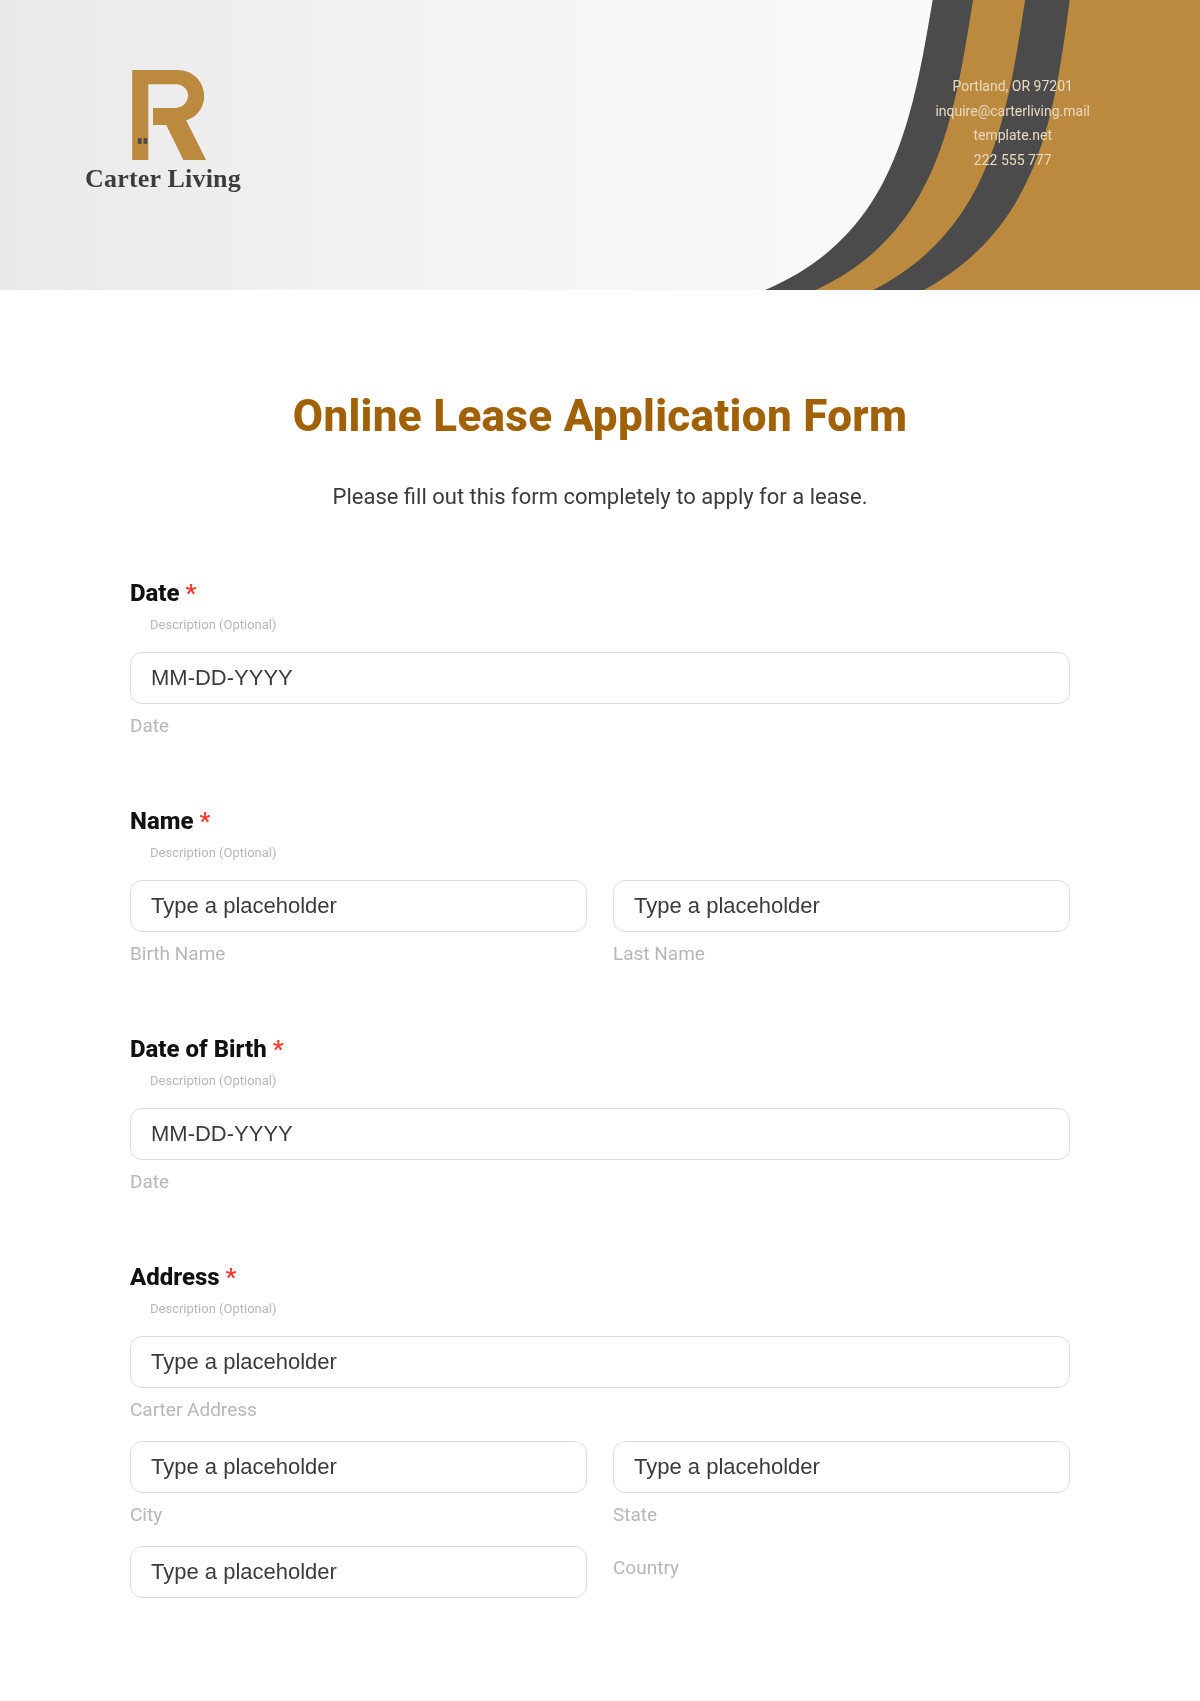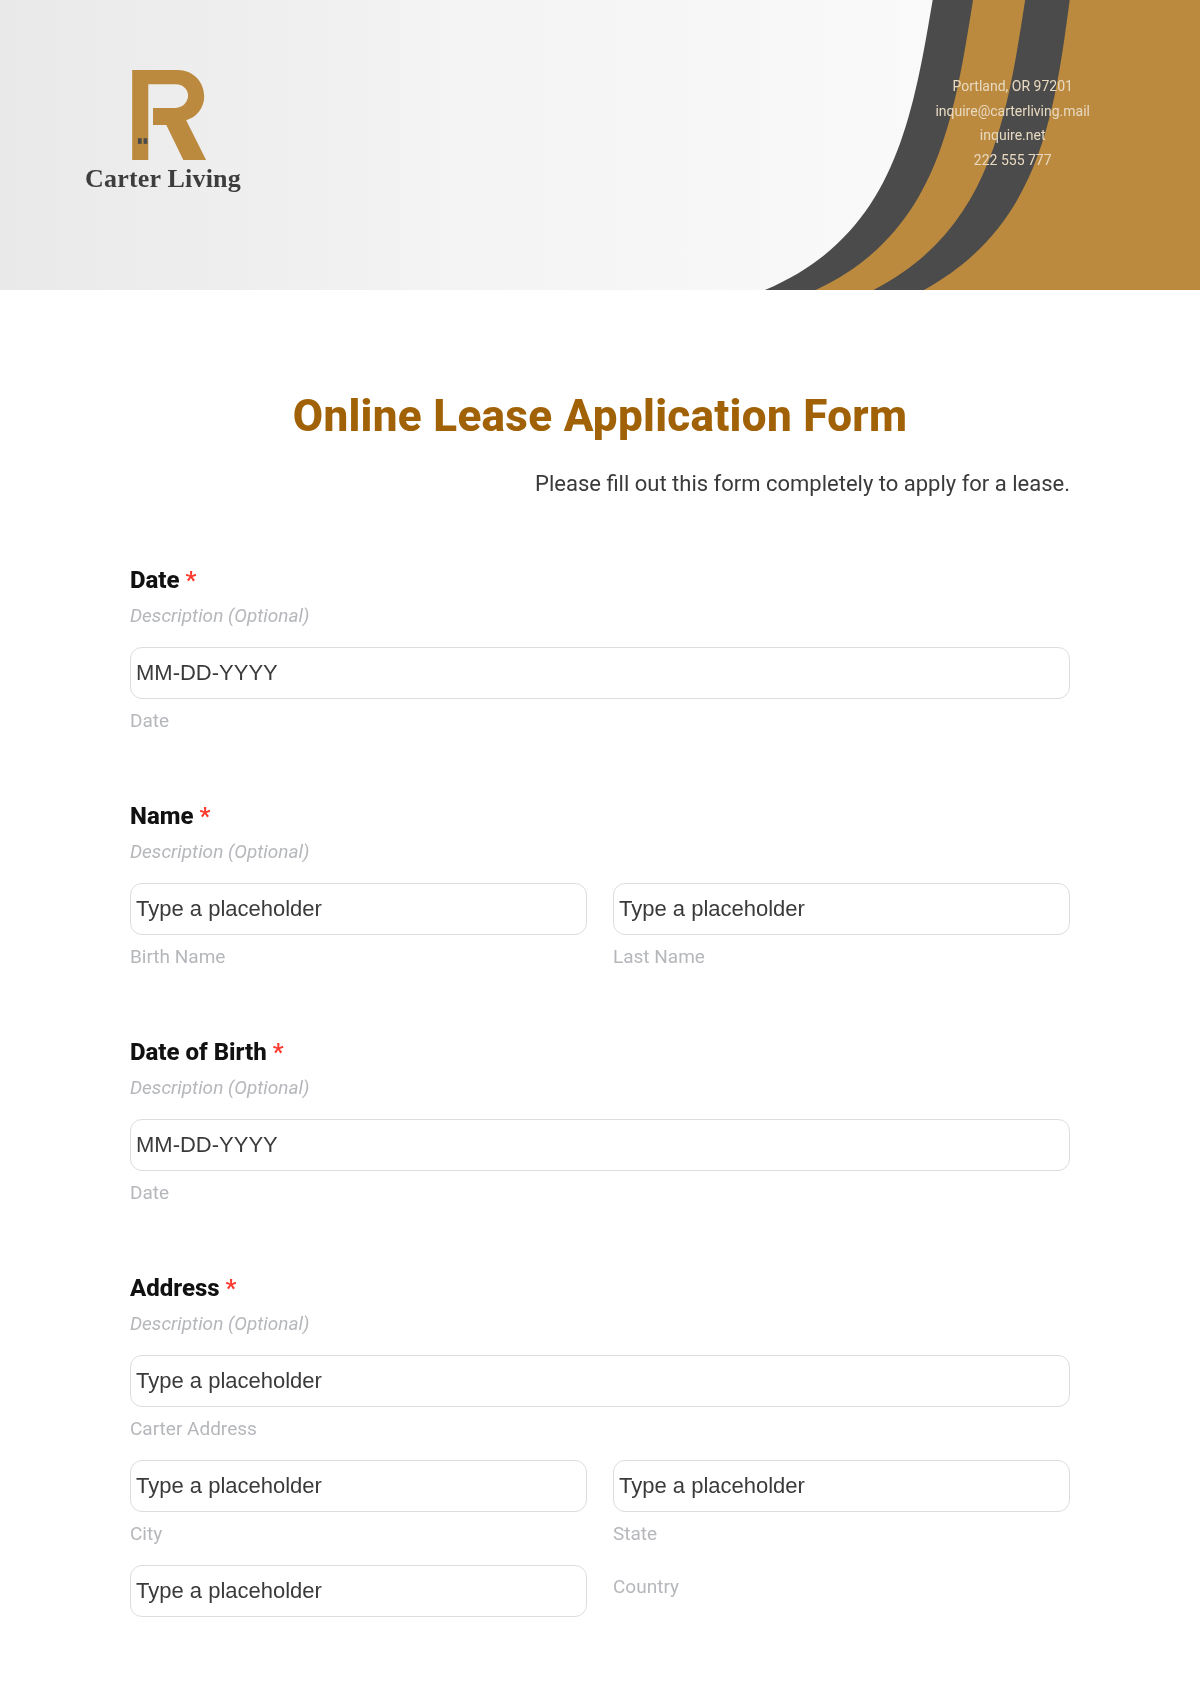--- a/index.html
+++ b/index.html
@@ -45,46 +45,46 @@
   }
   .form-wrap { padding: 100px 130px 60px; }
   .form-title {
     text-align: center;
     font-size: 44px;
     font-weight: 800;
     color: #a16207;
     letter-spacing: .3px;
   }
   .form-sub {
-    text-align: right;
+    text-align: center;
     font-size: 22px;
     color: #3a3a3a;
-    margin-top: 29px;
+    margin-top: 42px;
   }
   .group { margin-top: 70px; }
   .gl {
     font-size: 24px;
     font-weight: 800;
     color: #111;
   }
   .req { color: #ff3b30; font-weight: 700; }
   .desc {
     color: #b5b7bb;
-    font-style: italic;
-    font-size: 19px;
+    font-size: 13px;
     margin-top: 10px;
+    margin-left: 20px;
   }
   .row { display: flex; gap: 26px; margin-top: 20px; }
   .col { flex: 1; display: flex; flex-direction: column; }
   .input, .select {
     width: 100%;
     height: 52px;
     border: 1px solid #dcdde0;
     border-radius: 12px;
-    padding: 0 5px;
+    padding: 0 20px;
     font-size: 22px;
     color: #333;
     background: #fff;
   }
   .input::placeholder { color: #3a3a3a; }
   .select { color: #b5b7bb; display:flex; align-items:center; }
   .sub {
     color: #b5b7bb;
     font-size: 19px;
     margin-top: 10px;
@@ -106,21 +106,21 @@
       <path d="M18 0 H66 C82 0 94 12 94 28 C94 40 86 50 75 53 L96 95 H72 L54 58 H40 V40 H64 C71 40 77 34 77 27 C77 20 71 15 64 15 H35 V95 H18 Z" fill="#bb8a3f"></path>
       <rect x="24" y="72" width="4" height="6" fill="#4b4b4b"></rect>
       <rect x="30" y="72" width="4" height="6" fill="#4b4b4b"></rect>
     </svg>
     <div class="logo-text">Carter Living</div>
   </div>
 
   <div class="contact">
     <div>Portland, OR 97201</div>
     <div>inquire@carterliving.mail</div>
-    <div>inquire.net</div>
+    <div>template.net</div>
     <div>222 555 777</div>
   </div>
 </div>
 
 <div class="form-wrap">
   <h1 class="form-title">Online Lease Application Form</h1>
   <p class="form-sub">Please fill out this form completely to apply for a lease.</p>
 
   <div class="group">
     <div class="gl">

